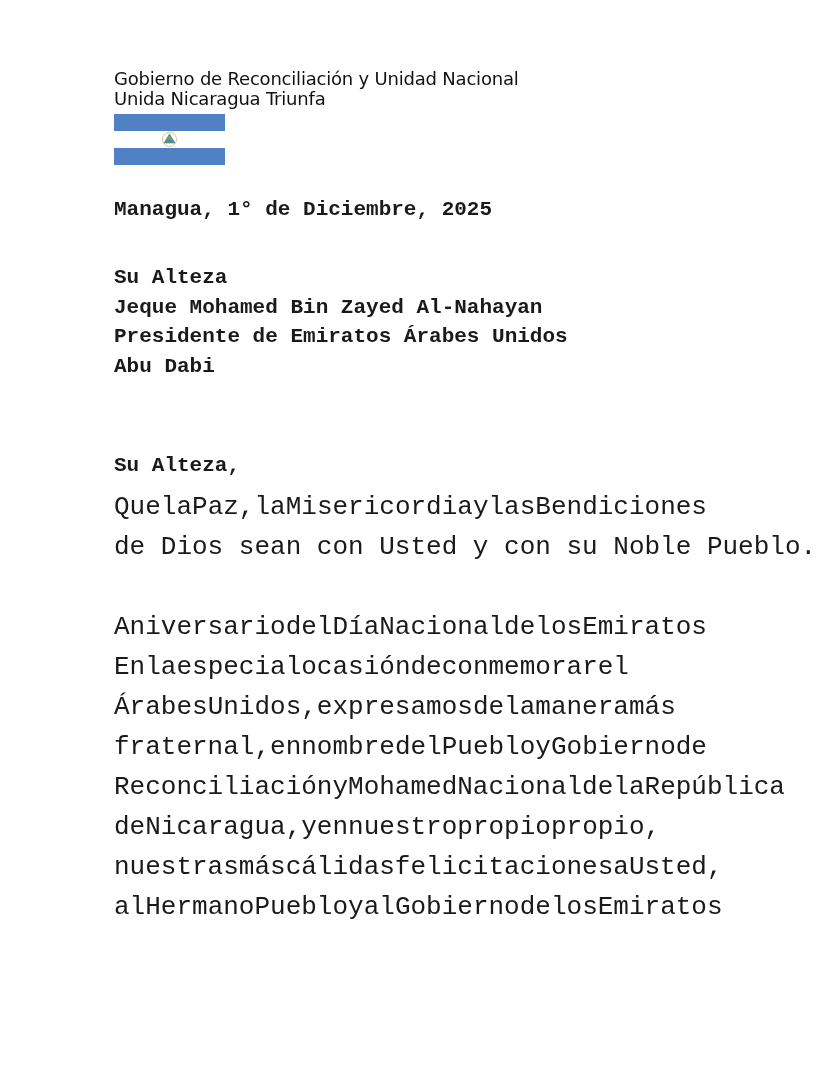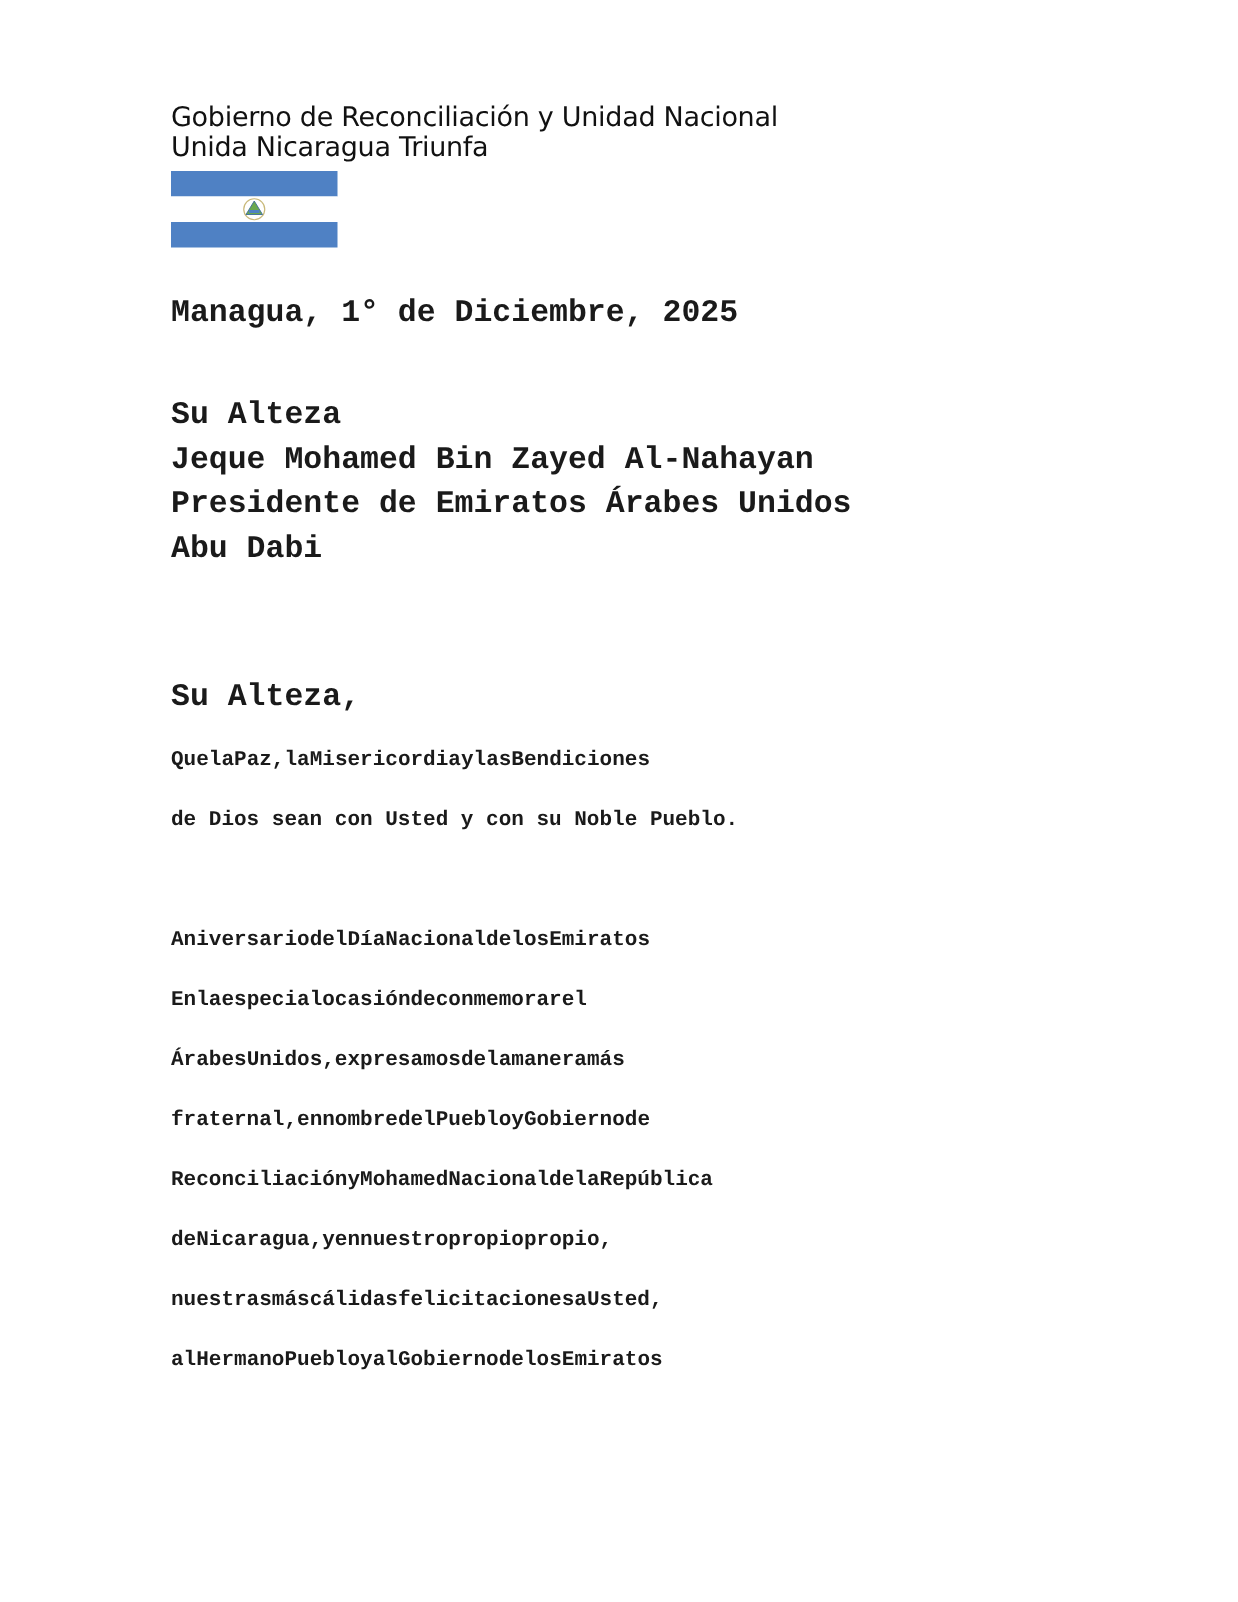--- a/index.html
+++ b/index.html
@@ -2,21 +2,21 @@
 <html><head>
 <meta charset="utf-8">
 <style>
   html, body { margin:0; padding:0; background:#ffffff; }
   body { width:825px; height:1068px; position:relative; overflow:hidden; }
   .page { position:absolute; left:0; top:0; width:825px; height:1068px; background:#fff; }
   .hdr { position:absolute; left:114px; font-family:"DejaVu Sans", sans-serif; font-weight:normal; font-size:18px; color:#111; white-space:nowrap; letter-spacing:-0.2px; }
   .flag { position:absolute; left:114px; top:114px; width:111px; height:51px; }
   .flag .band { height:17px; }
   .mono { position:absolute; left:114px; font-family:"Liberation Mono", "DejaVu Sans Mono", monospace; font-weight:bold; font-size:21px; color:#1a1a1a; white-space:nowrap; }
-  .para { position:absolute; left:114px; width:597px; font-family:"Liberation Mono", "DejaVu Sans Mono", monospace; font-weight:bold; font-size:14px; color:#1a1a1a; line-height:40px; }
+  .para { position:absolute; left:114px; width:597px; font-family:"Liberation Mono", "DejaVu Sans Mono", monospace; font-weight:normal; font-size:26px; color:#1a1a1a; line-height:40px; }
   .para .ln { display:block; height:40px; text-align:justify; text-align-last:justify; white-space:nowrap; }
   .para .ln.last { text-align-last:left; }
   .jl { display:flex; justify-content:space-between; width:597px; }
 </style>
 </head>
 <body>
 
 <div class="page">
 
   <div class="hdr" style="top:68px;">Gobierno de Reconciliación y Unidad Nacional</div>

